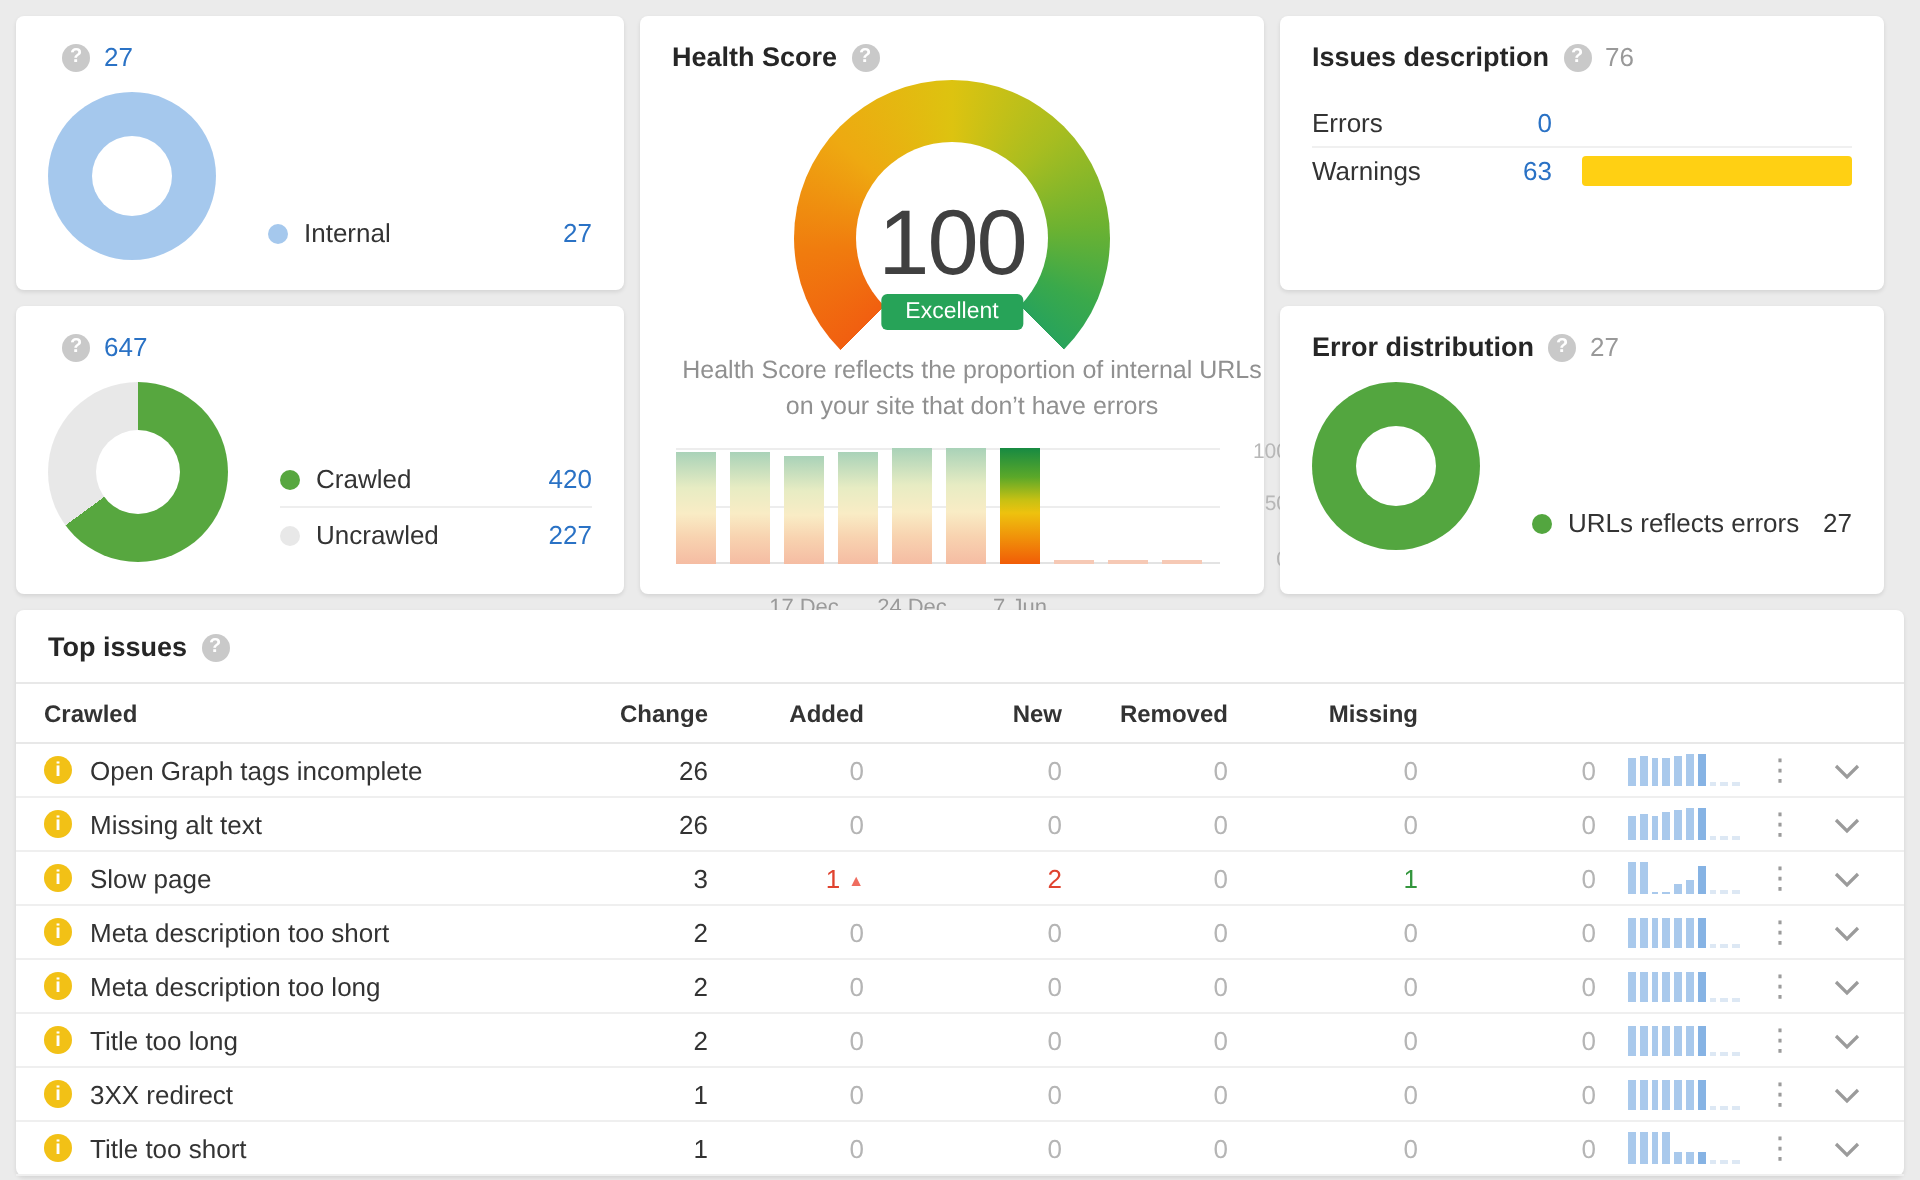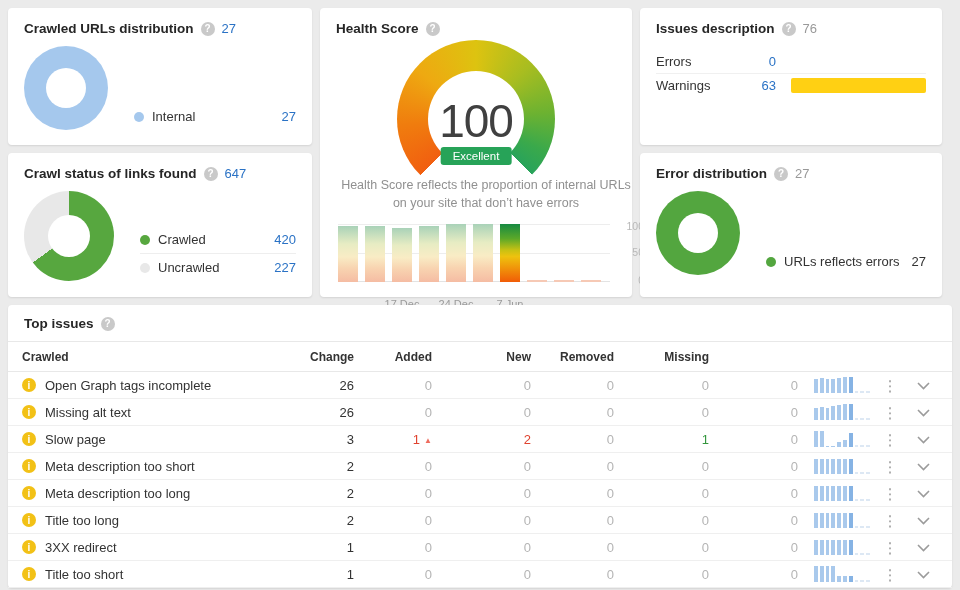--- a/index.html
+++ b/index.html
@@ -91,41 +91,39 @@
 </style>
 </head>
 <body>
 
 <div class="page">
   <div class="top-grid">
 
     <div class="col">
       <section class="card" style="height:137px">
         <header class="card-head">
-          <h2 class="card-title">Crawled URLs distribution</h2>
           <span class="help">?</span>
           <span class="count blue">27</span>
         </header>
         <div class="donut-row">
           <div class="donut d84" id="donut-crawled" style="background: conic-gradient(rgb(165, 200, 237) 0%, rgb(165, 200, 237) 100%);">
               <div class="hole"></div>
             </div>
           <div class="legend" id="legend-crawled">
               <div class="legend-row">
                 <span class="legend-dot" style="background: rgb(165, 200, 237);"></span>
                 <span class="legend-label">Internal</span>
                 <span class="legend-val blue">27</span>
               </div>
             </div>
         </div>
       </section>
 
       <section class="card" style="height:144px">
         <header class="card-head">
-          <h2 class="card-title">Crawl status of links found</h2>
           <span class="help">?</span>
           <span class="count blue">647</span>
         </header>
         <div class="donut-row">
           <div class="donut d90" id="donut-status" style="background: conic-gradient(rgb(87, 167, 63) 0%, rgb(87, 167, 63) 64.9%, rgb(232, 232, 232) 64.9%, rgb(232, 232, 232) 100%);">
               <div class="hole"></div>
             </div>
           <div class="legend" id="legend-status">
               <div class="legend-row bordered">
                 <span class="legend-dot" style="background: rgb(87, 167, 63);"></span>

